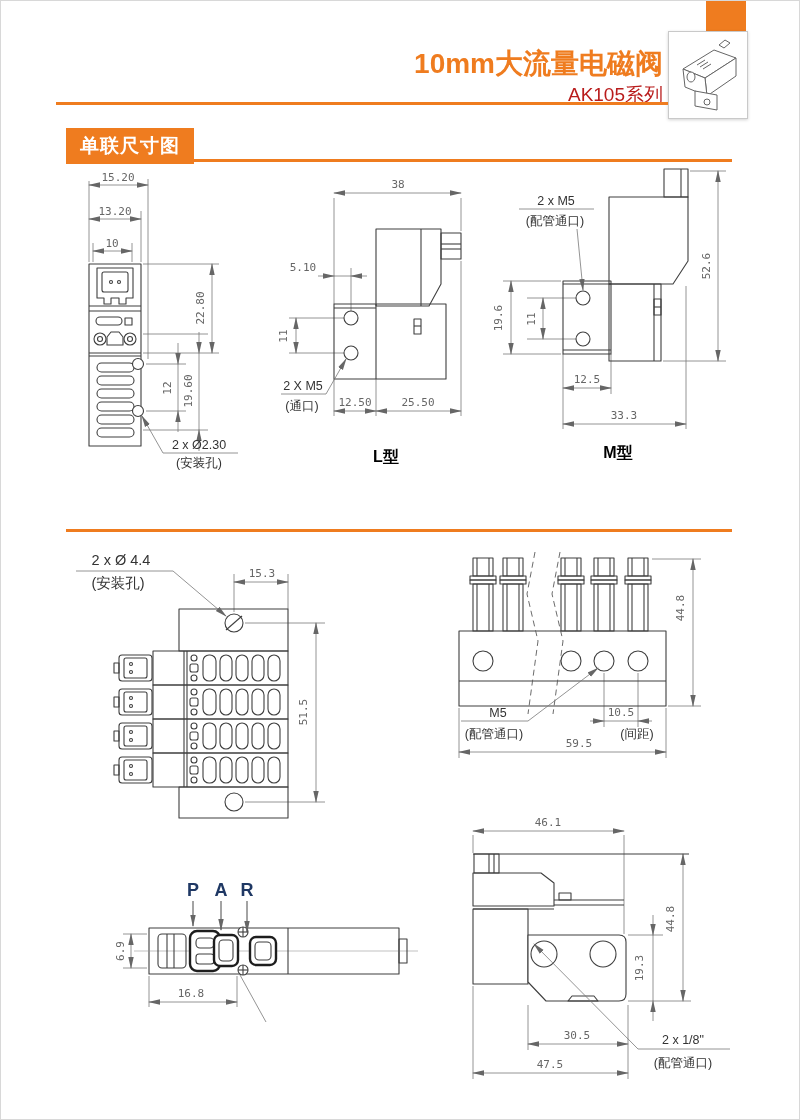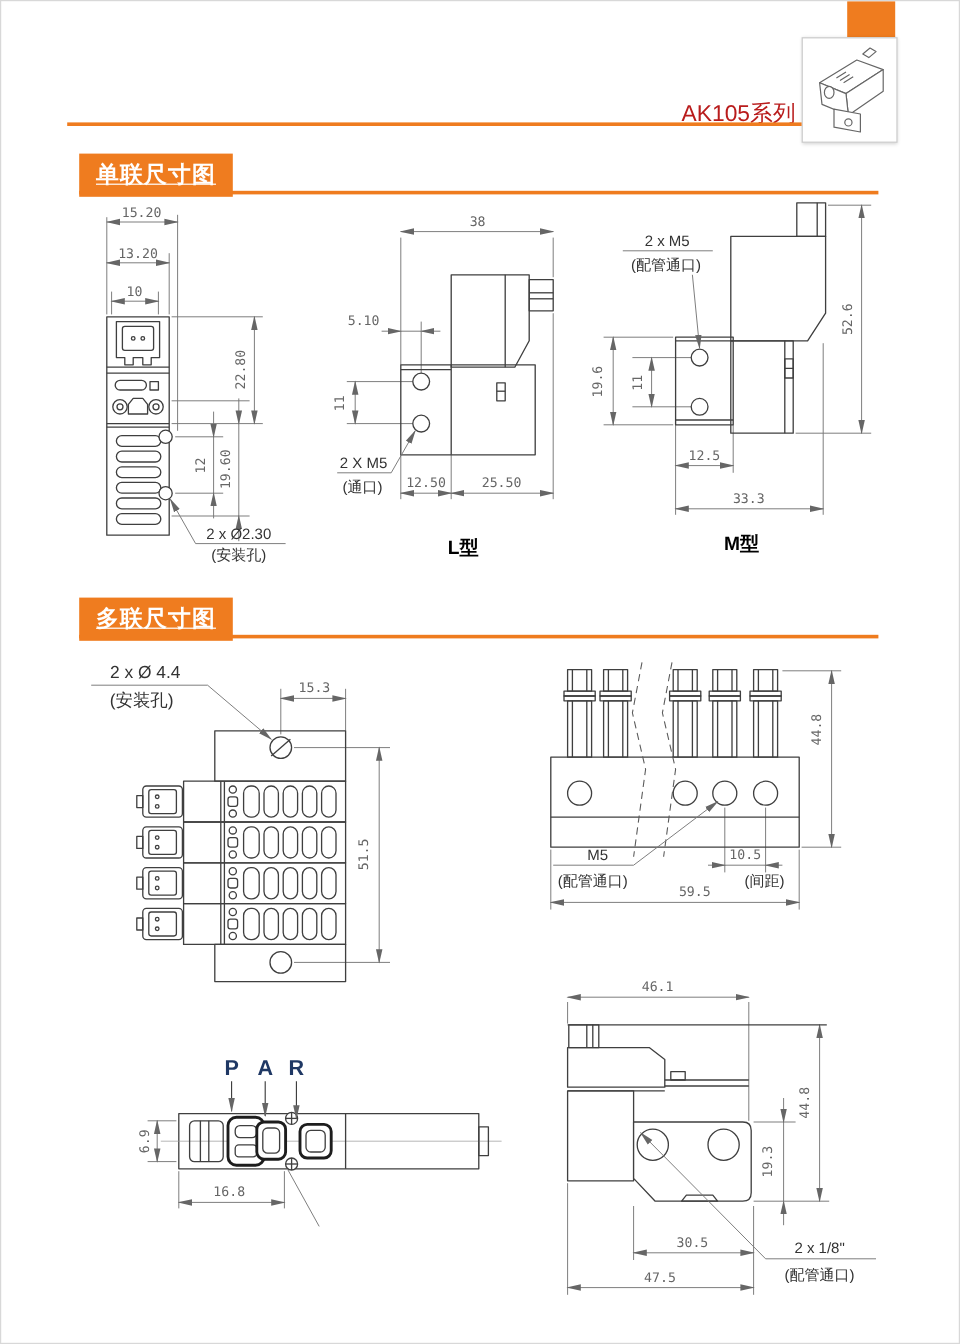--- a/index.html
+++ b/index.html
@@ -8,21 +8,21 @@
         border:1px solid #d8d8d8;box-sizing:border-box;overflow:hidden;
         font-family:"Liberation Sans",sans-serif;}
   .ctab{position:absolute;left:705px;top:0;width:40px;height:30px;background:var(--accent);}
   .thumb{position:absolute;left:667px;top:30px;width:78px;height:86px;background:#fff;
          border:1px solid #c9c9c9;box-shadow:0 1px 3px rgba(0,0,0,.18);}
   .title{position:absolute;top:44px;right:136px;margin:0;
          font:bold 28px "Liberation Sans",sans-serif;color:var(--accent);white-space:nowrap;}
   .series{position:absolute;top:81px;right:136px;font:19px "Liberation Sans",sans-serif;color:#b91c1c;}
   .hrule{position:absolute;left:55px;top:101px;width:612px;height:3px;background:var(--accent);}
   .badge{position:absolute;left:65px;background:var(--accent);color:#fff;
-         font:bold 19px "Liberation Sans",sans-serif;padding:5px 14px;letter-spacing:1px;white-space:nowrap;text-decoration:underline;}
+         font:bold 19px "Liberation Sans",sans-serif;padding:5px 14px;letter-spacing:1px;white-space:nowrap;}
   .b1{top:127px}.b2{top:497px}
   .rule{position:absolute;left:65px;width:666px;height:3px;background:var(--accent);}
   .r1{top:158px}.r2{top:528px}
   svg.draw{position:absolute;overflow:visible;}
   .dA{left:65px;top:160px}.dB{left:270px;top:165px}.dC{left:490px;top:165px}
   .dD{left:65px;top:545px}.dE{left:430px;top:545px}.dF{left:115px;top:873px}.dG{left:430px;top:800px}
   .dl{stroke:#787878;stroke-width:.8;fill:none;}
   .ol{stroke:#3f3f3f;stroke-width:1.1;fill:none;stroke-linejoin:round;}
   .olw{stroke:#3f3f3f;stroke-width:1.1;fill:#fff;stroke-linejoin:round;}
   .thk{stroke:#1d1d1d;stroke-width:2.4;fill:#fff;stroke-linejoin:round;}
@@ -49,27 +49,27 @@
         <polygon points="67,26 67,44 38,64 36,46"></polygon>
         <polygon points="14,37 36,46 38,64 16,55"></polygon>
         <polygon points="26,59 48,63 48,78 26,74"></polygon>
         <ellipse cx="22" cy="45" rx="4" ry="5"></ellipse>
         <circle cx="38" cy="70" r="3"></circle>
         <path d="M28,33 l8,-5 M31,35 l8,-5 M34,37 l8,-5" fill="none"></path>
       </g>
     </svg>
   </div>
 
+  <h1 class="title">10mm大流量电磁阀</h1>
   <div class="series">AK105系列</div>
   <div class="hrule"></div>
 
   <div class="rule r1"></div>
   <div class="badge b1">单联尺寸图</div>
   <div class="rule r2"></div>
-  <div class="badge b2">多联尺寸图</div>
 
   <svg class="draw dA" width="200" height="335" viewBox="0 0 200 335">
     <defs>
         <marker id="aA" markerWidth="12" markerHeight="9" refX="11" refY="4.5" orient="auto-start-reverse" markerUnits="userSpaceOnUse">
           <path d="M12,4.5 L0,1.8 L0,7.2 Z" fill="#666"></path>
         </marker>
       </defs>
     <g class="dl">
       <line x1="23" y1="20" x2="23" y2="101"></line>
         <line x1="27" y1="82" x2="27" y2="101"></line>

